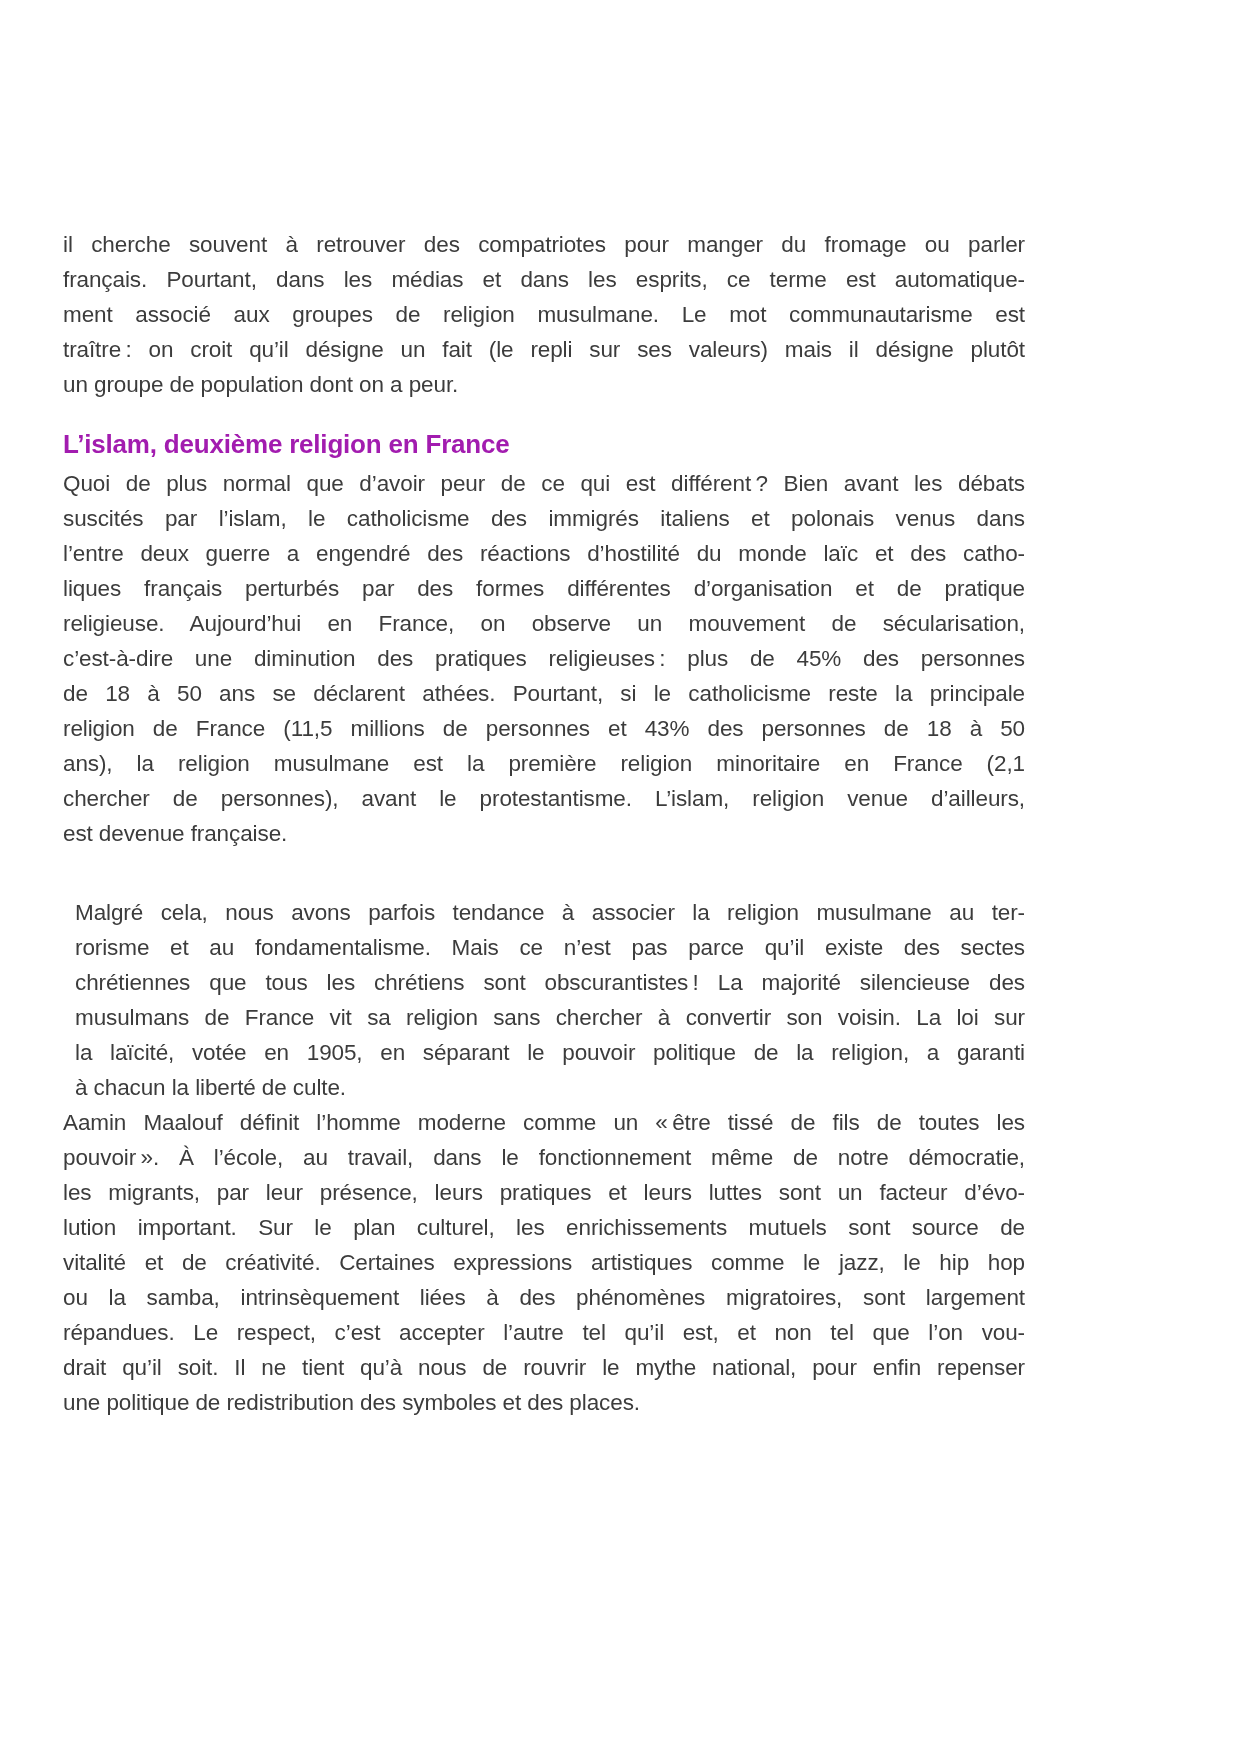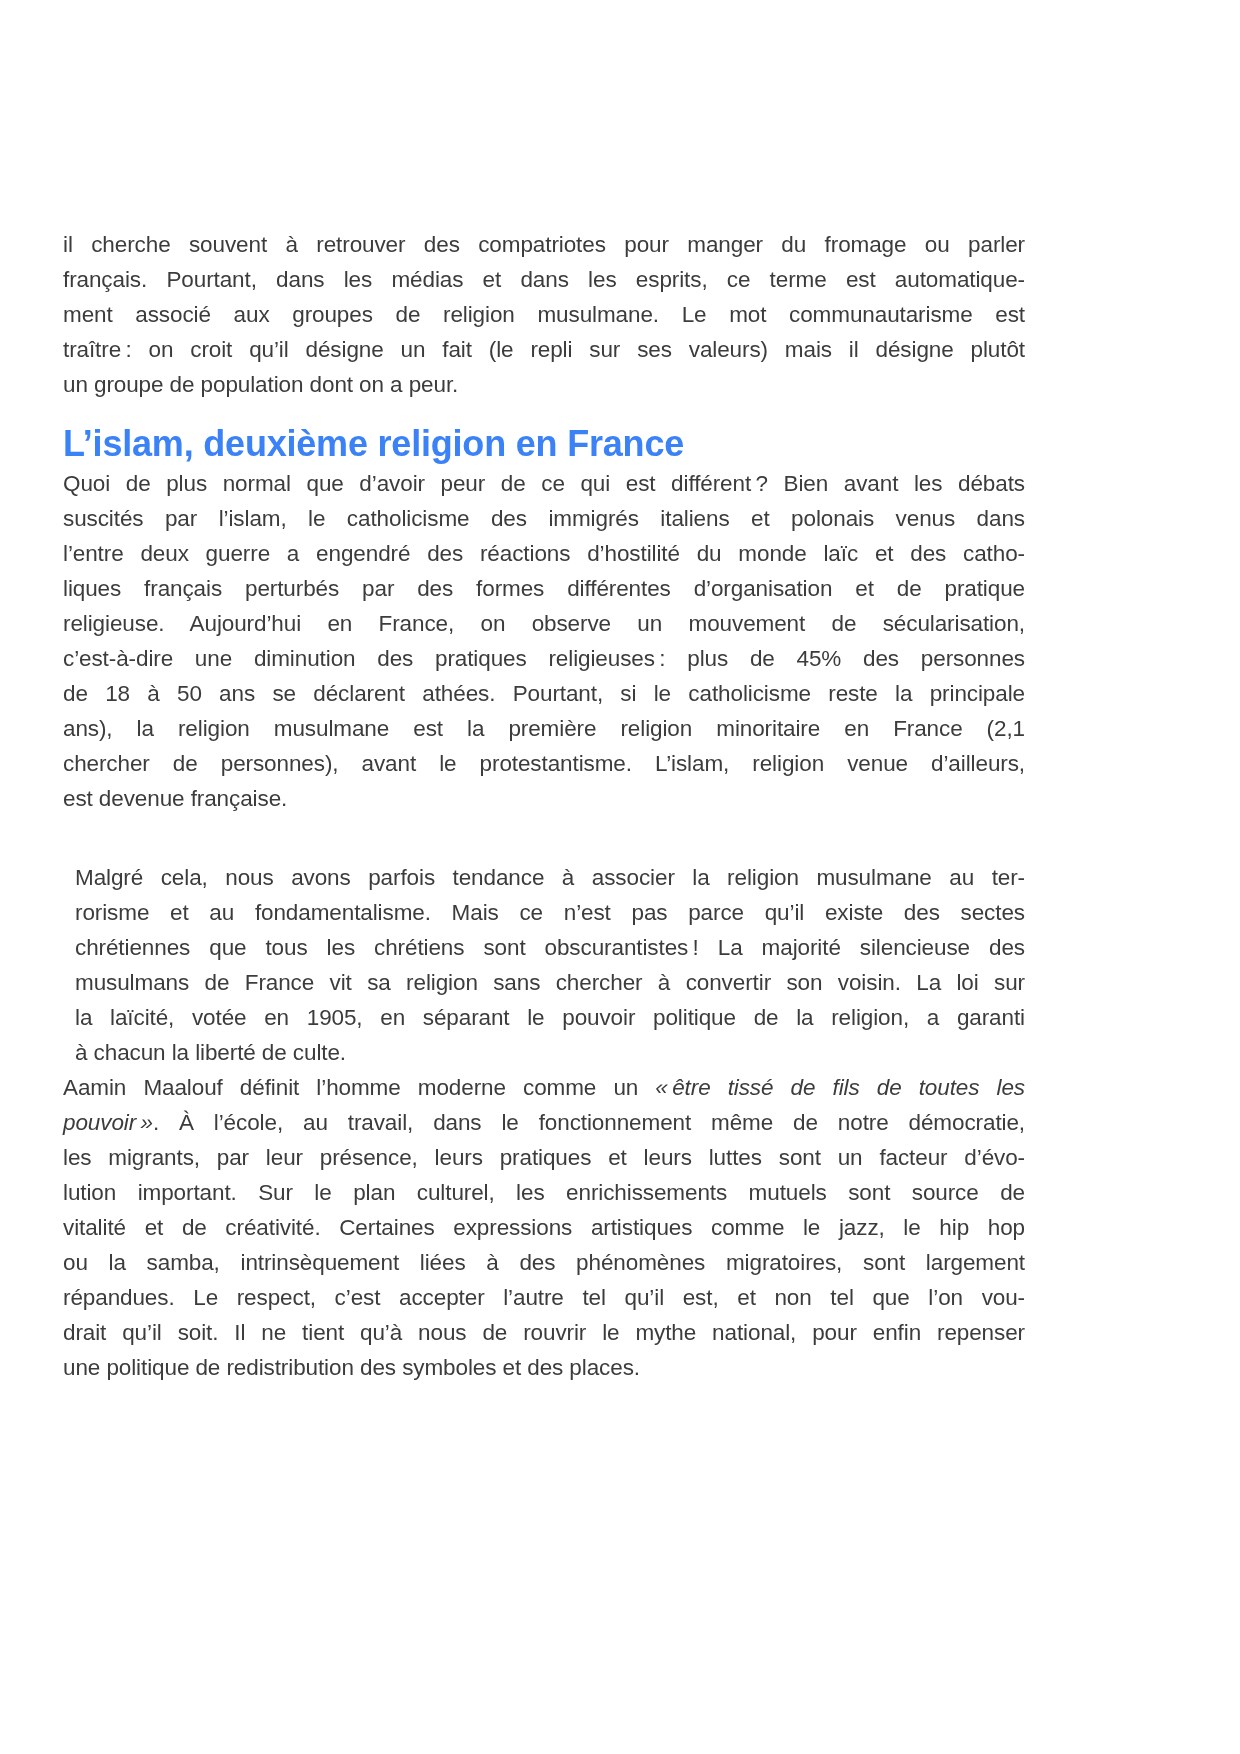--- a/index.html
+++ b/index.html
@@ -31,28 +31,28 @@
   .jline {
     text-align: justify;
     text-align-last: justify;
     white-space: normal;
   }
   .jline.last {
     text-align-last: left;
   }
   .heading {
     margin: 20px 0 0 0;
-    font-size: 36px;
+    font-size: 26px;
     font-weight: bold;
     line-height: 44px;
-    color: #3b82f6;
+    color: #a21caf;
     letter-spacing: -0.2px;
     text-align: left;
   }
-  .italic { font-style: italic; }
+  .italic { }
 </style>
 </head>
 <body>
 
 <div class="page">
   <main class="text-column">
 
     <section class="paragraph">
       <div class="jline">il cherche souvent à retrouver des compatriotes pour manger du fromage ou parler</div>
       <div class="jline">français. Pourtant, dans les médias et dans les esprits, ce terme est automatique-</div>
@@ -64,20 +64,21 @@
     <h2 class="heading">L’islam, deuxième religion en France</h2>
 
     <section class="paragraph">
       <div class="jline">Quoi de plus normal que d’avoir peur de ce qui est différent ? Bien avant les débats</div>
       <div class="jline">suscités par l’islam, le catholicisme des immigrés italiens et polonais venus dans</div>
       <div class="jline">l’entre deux guerre a engendré des réactions d’hostilité du monde laïc et des catho-</div>
       <div class="jline">liques français perturbés par des formes différentes d’organisation et de pratique</div>
       <div class="jline">religieuse. Aujourd’hui en France, on observe un mouvement de sécularisation,</div>
       <div class="jline">c’est-à-dire une diminution des pratiques religieuses : plus de 45% des personnes</div>
       <div class="jline">de 18 à 50 ans se déclarent athées. Pourtant, si le catholicisme reste la principale</div>
+      <div class="jline">religion de France (11,5 millions de personnes et 43% des personnes de 18 à 50</div>
       <div class="jline">ans), la religion musulmane est la première religion minoritaire en France (2,1</div>
       <div class="jline">chercher de personnes), avant le protestantisme. L’islam, religion venue d’ailleurs,</div>
       <div class="jline last">est devenue française.</div>
     </section>
 
     <section class="paragraph spaced">
       <div class="jline">Malgré cela, nous avons parfois tendance à associer la religion musulmane au ter-</div>
       <div class="jline">rorisme et au fondamentalisme. Mais ce n’est pas parce qu’il existe des sectes</div>
       <div class="jline">chrétiennes que tous les chrétiens sont obscurantistes ! La majorité silencieuse des</div>
       <div class="jline">musulmans de France vit sa religion sans chercher à convertir son voisin. La loi sur</div>

